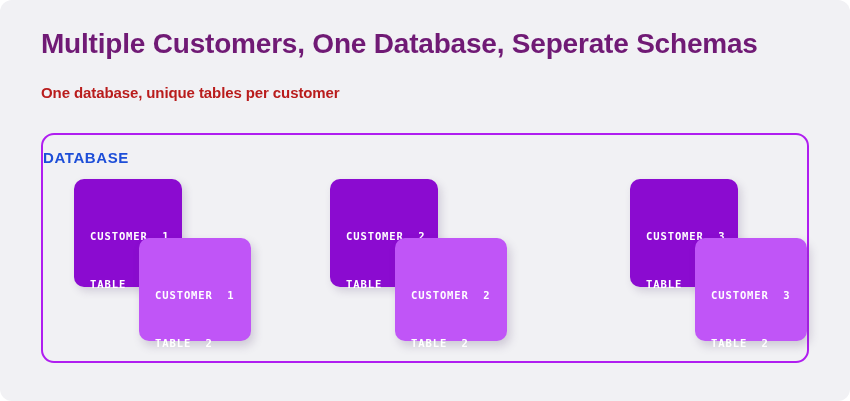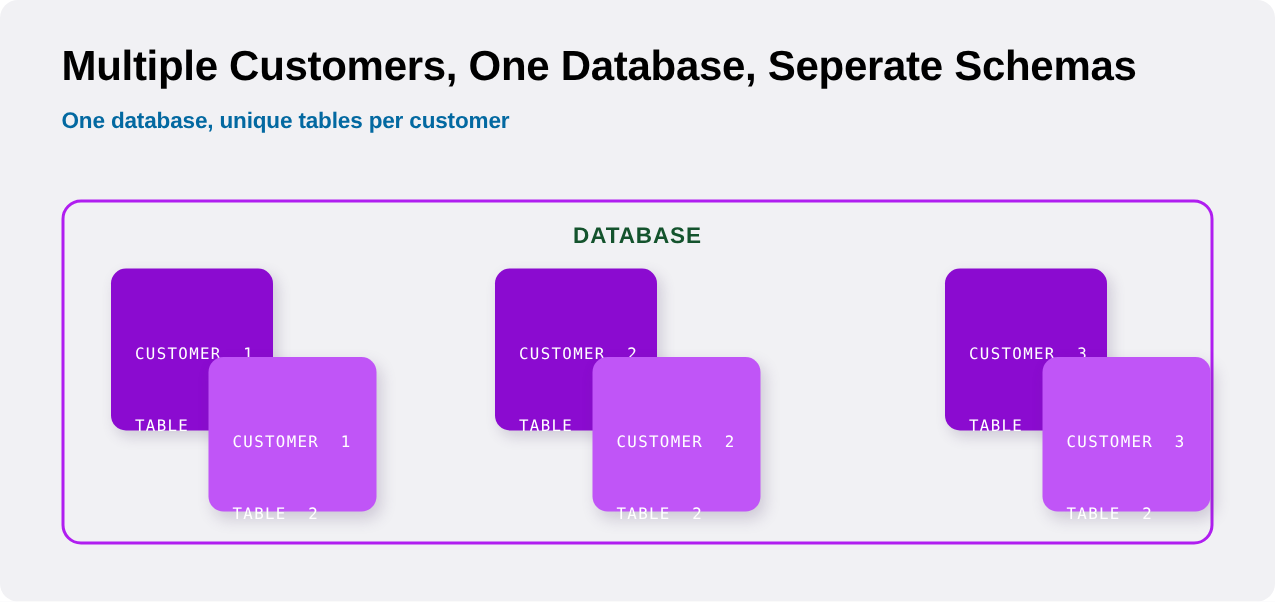--- a/index.html
+++ b/index.html
@@ -27,30 +27,30 @@
   
   #header {
     position: absolute;
     left: 41px;
     top: 28px;
     width: 760px;
   }
   #title {
     font-size: 28px;
     font-weight: bold;
-    color: #000000;
+    color: #701a75;
     letter-spacing: -0.2px;
     line-height: 1.15;
     white-space: nowrap;
   }
   #subtitle {
-    margin-top: 12px;
+    margin-top: 24px;
     font-size: 15px;
     font-weight: bold;
-    color: #0369a1;
+    color: #b91c1c;
     letter-spacing: -0.1px;
     line-height: 1.2;
     white-space: nowrap;
   }
 
   
   #database-container {
     position: absolute;
     left: 41px;
     top: 133px;
@@ -59,24 +59,24 @@
     border: 2px solid #b01ef0;
     border-radius: 13px;
     box-sizing: border-box;
     background: transparent;
   }
   #database-label {
     position: absolute;
     left: 0;
     right: 0;
     top: 14px;
-    text-align: center;
+    text-align: left;
     font-size: 15px;
     font-weight: bold;
-    color: #14532d;
+    color: #1d4ed8;
     letter-spacing: 0.6px;
   }
 
   
   .customer-group {
     position: absolute;
     top: 44px;
     width: 210px;
     height: 170px;
   }
@@ -85,21 +85,21 @@
   #group-2 { left: 579px; }
 
   .table-card {
     position: absolute;
     box-sizing: border-box;
     border-radius: 10px;
     padding: 16px 0 0 16px;
     color: #ffffff;
     font-family: "DejaVu Sans Mono", "Liberation Mono", monospace;
     font-size: 10.5px;
-    font-weight: normal;
+    font-weight: bold;
     line-height: 1.55;
     letter-spacing: 0.9px;
     white-space: pre;
   }
 
   .table-card.primary {
     left: 8px;
     top: 0px;
     width: 108px;
     height: 108px;

